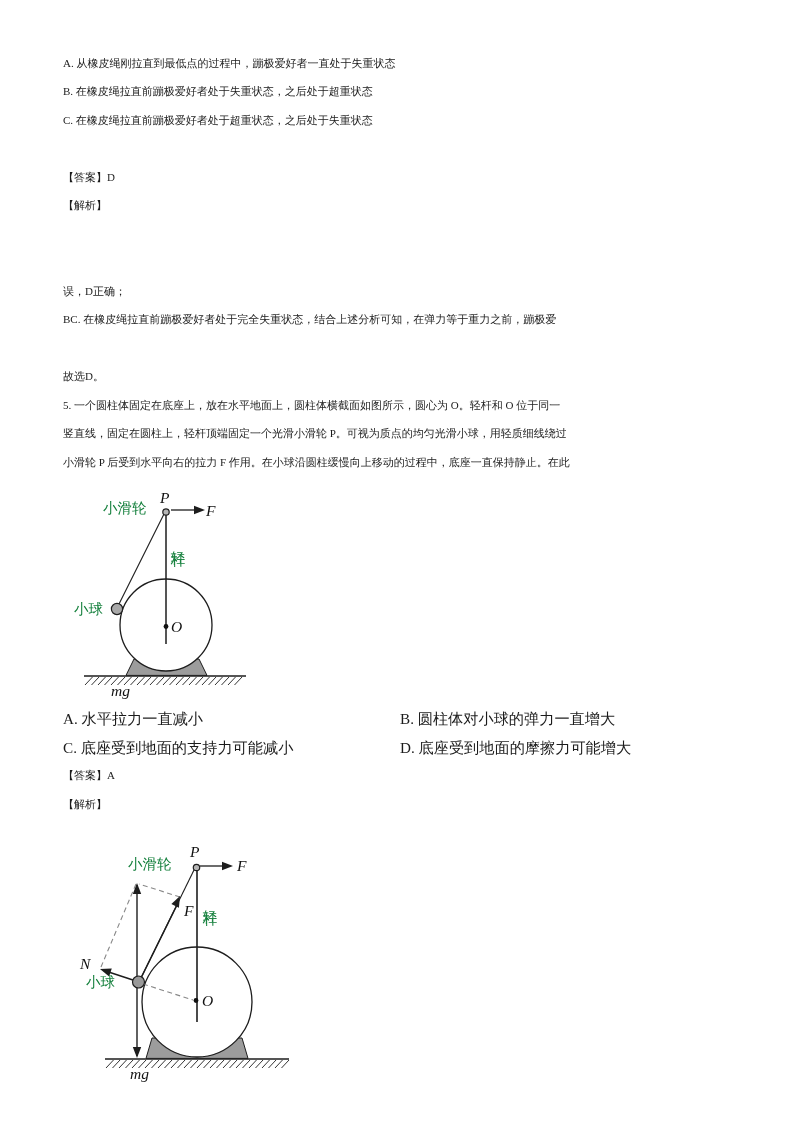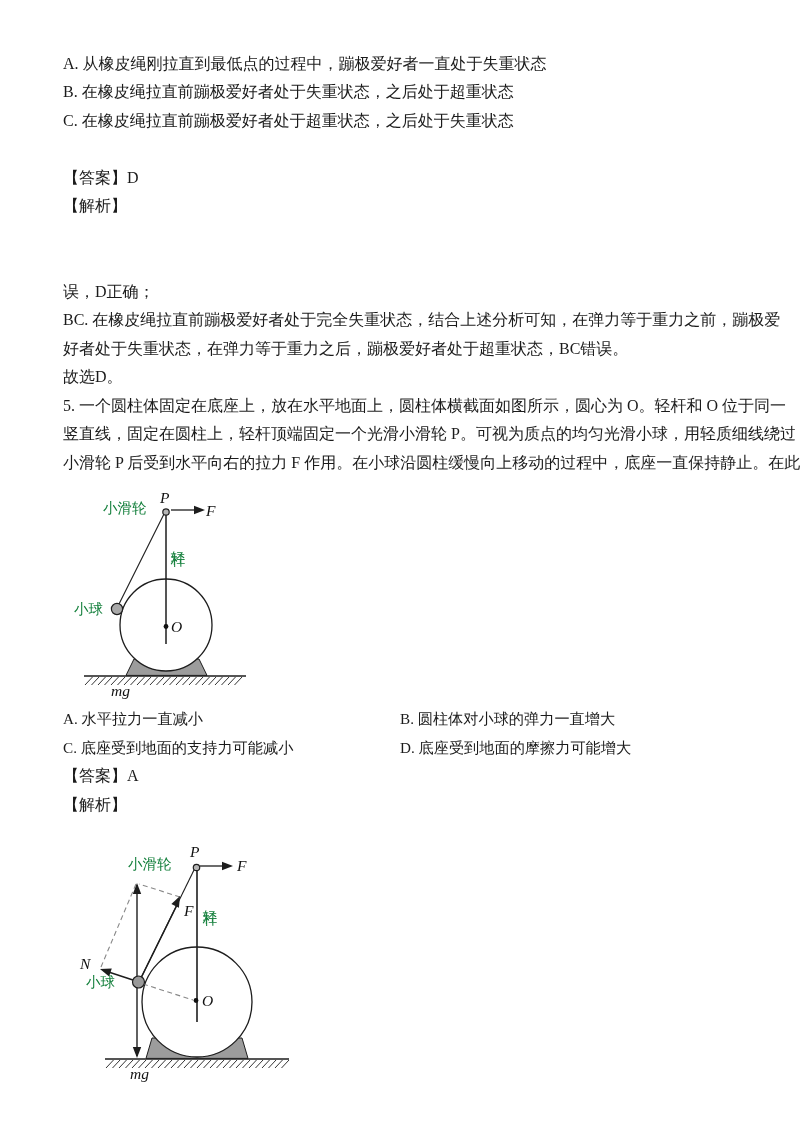--- a/index.html
+++ b/index.html
@@ -1,21 +1,21 @@
 <!DOCTYPE html>
 <html><head>
 <meta charset="utf-8">
 <style>
   html,body{margin:0;padding:0;background:#ffffff;}
   .page{
     position:relative;width:800px;height:1132px;background:#ffffff;overflow:hidden;
     font-family:"Liberation Serif","DejaVu Serif",serif;color:#1b1b1b;
   }
   .tline{
-    position:absolute;left:63px;font-size:16px;line-height:17px;white-space:pre;
+    position:absolute;left:63px;font-size:11px;line-height:17px;white-space:pre;
     font-family:"Liberation Serif","DejaVu Serif",serif;
   }
   .opt2{position:absolute;font-size:15.2px;line-height:17px;white-space:pre;}
   .figlabel{position:absolute;font-size:14.5px;line-height:15px;white-space:pre;color:#15803d;}
   .figmath{position:absolute;font-size:15.5px;line-height:15px;font-style:italic;white-space:pre;color:#111;
     font-family:"Liberation Serif","DejaVu Serif",serif;}
   .vert{writing-mode:vertical-rl;text-orientation:upright;letter-spacing:2px;}
   svg{position:absolute;}
   .stroke{stroke:#1d1d1d;fill:none;}
 </style>
@@ -24,21 +24,20 @@
 
 <div class="page">
 
   <div class="tline" style="top:55px">A. 从橡皮绳刚拉直到最低点的过程中，蹦极爱好者一直处于失重状态</div>
   <div class="tline" style="top:83px">B. 在橡皮绳拉直前蹦极爱好者处于失重状态，之后处于超重状态</div>
   <div class="tline" style="top:112px">C. 在橡皮绳拉直前蹦极爱好者处于超重状态，之后处于失重状态</div>
   <div class="tline" style="top:169px">【答案】D</div>
   <div class="tline" style="top:197px">【解析】</div>
   <div class="tline" style="top:283px">误，D正确；</div>
   <div class="tline" style="top:311px">BC. 在橡皮绳拉直前蹦极爱好者处于完全失重状态，结合上述分析可知，在弹力等于重力之前，蹦极爱</div>
-  <div class="tline" style="top:340px">好者处于失重状态，在弹力等于重力之后，蹦极爱好者处于超重状态，BC错误。</div>
   <div class="tline" style="top:368px">故选D。</div>
 
   <div class="tline" style="top:397px">5. 一个圆柱体固定在底座上，放在水平地面上，圆柱体横截面如图所示，圆心为 O。轻杆和 O 位于同一</div>
   <div class="tline" style="top:425px">竖直线，固定在圆柱上，轻杆顶端固定一个光滑小滑轮 P。可视为质点的均匀光滑小球，用轻质细线绕过</div>
   <div class="tline" style="top:454px">小滑轮 P 后受到水平向右的拉力 F 作用。在小球沿圆柱缓慢向上移动的过程中，底座一直保持静止。在此</div>
 
   <svg style="left:60px;top:485px" width="230" height="225" viewBox="60 485 230 225">
     <path class="stroke" stroke-width="0.9" d="M85 685 L92.5 677 M91.5 685 L99 677 M98 685 L105.5 677 M104.5 685 L112 677 M111 685 L118.5 677 M117.5 685 L125 677 M124 685 L131.5 677 M130.5 685 L138 677 M137 685 L144.5 677 M143.5 685 L151 677 M150 685 L157.5 677 M156.5 685 L164 677 M163 685 L170.5 677 M169.5 685 L177 677 M176 685 L183.5 677 M182.5 685 L190 677 M189 685 L196.5 677 M195.5 685 L203 677 M202 685 L209.5 677 M208.5 685 L216 677 M215 685 L222.5 677 M221.5 685 L229 677 M228 685 L235.5 677 M234.5 685 L242 677"></path>
     <line class="stroke" stroke-width="1.3" x1="84" y1="676" x2="246" y2="676"></line>
     <polygon points="134,659 199,659 207,675.4 126,675.4" fill="#9c9c9c" stroke="#1d1d1d" stroke-width="1"></polygon>

